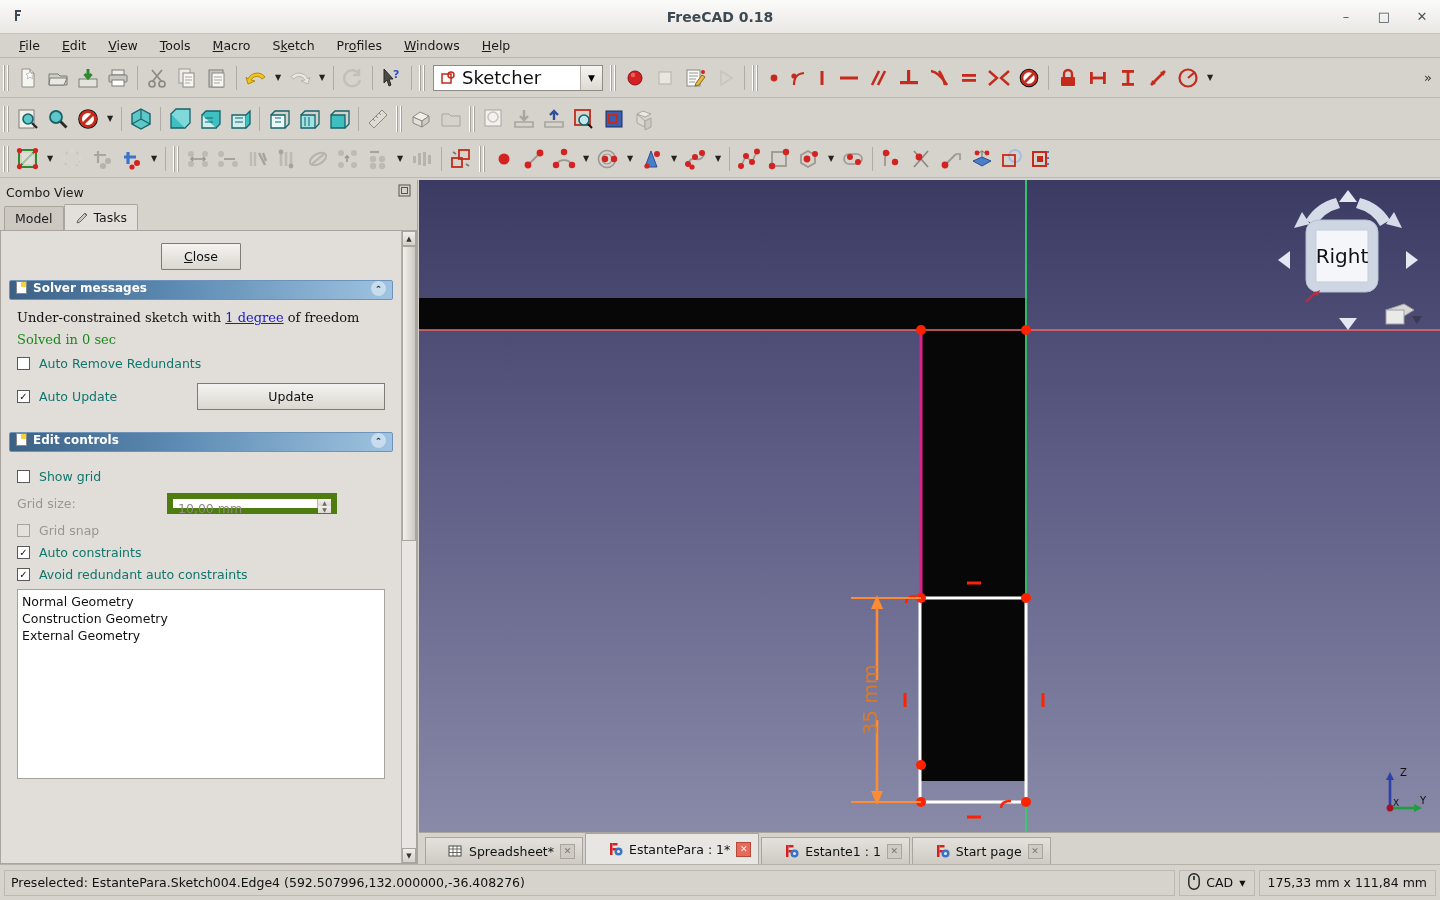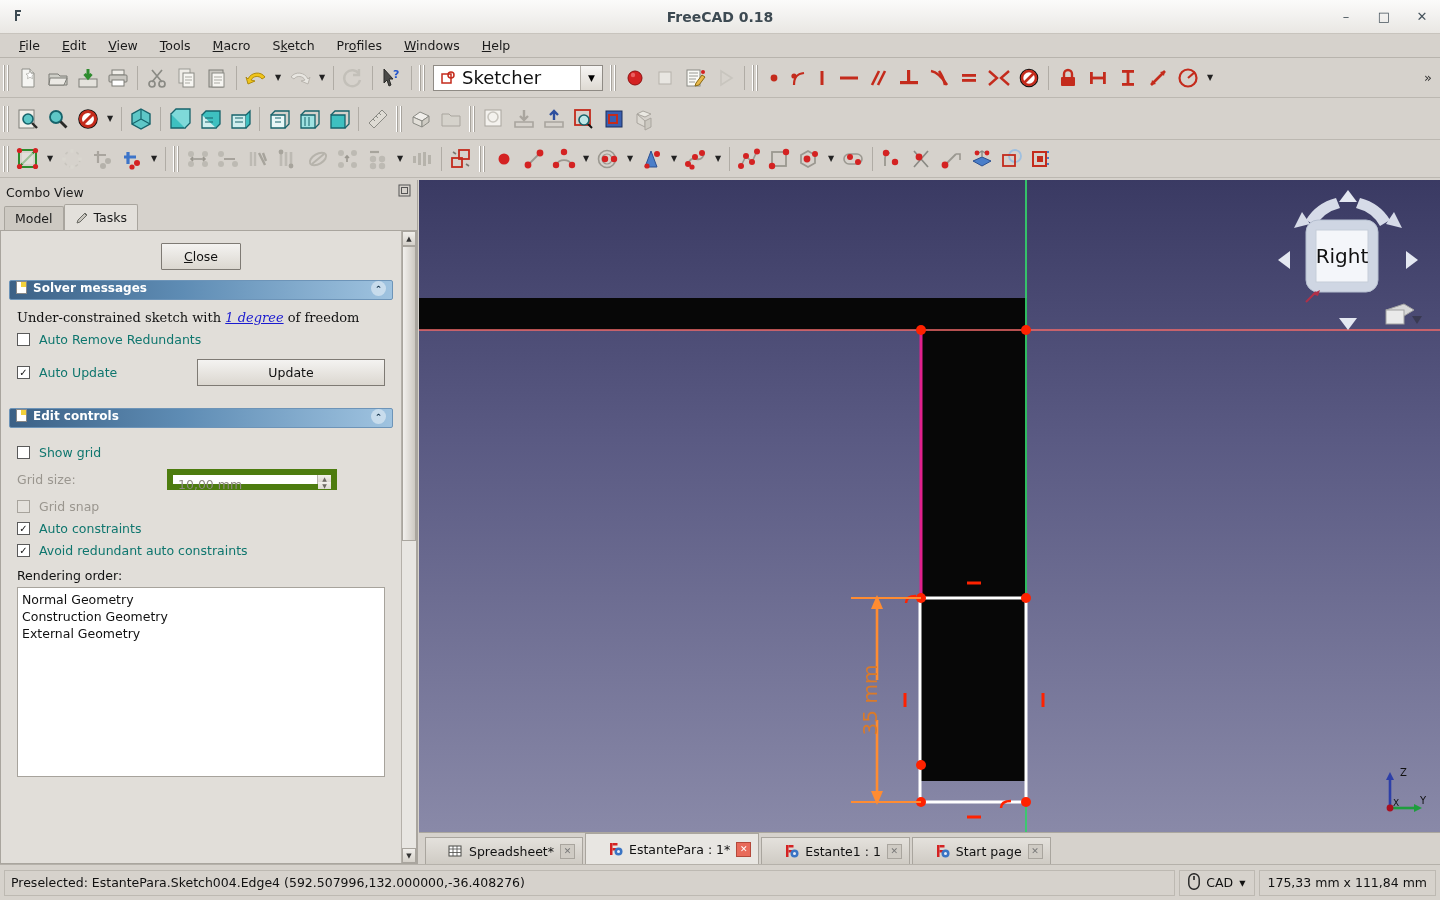--- a/index.html
+++ b/index.html
@@ -139,21 +139,21 @@
     content:''; position:absolute; right:0; top:0; width:5px; height:5px; background:#f2d13b;
   }
   .group-hdr .collapse {
     margin-left: auto; width: 15px; height: 15px; border-radius: 50%;
     background: rgba(255,255,255,0.45); color: #17364f;
     display: flex; align-items: center; justify-content: center; font-size: 9px;
   }
   .group-body { padding: 10px 8px 12px 8px; }
 
   .msg-line { font-family: "DejaVu Serif","Liberation Serif",serif; font-size: 13px; color:#111; margin-bottom: 7px; }
-  .msg-line a { color: #1a1ad0; text-decoration: underline; cursor: default; font-style: italic; }
+  .msg-line a { color: #1a1ad0; text-decoration: underline; cursor: default; }
   .solved { font-family: "DejaVu Serif","Liberation Serif",serif; font-size: 13px; color: #1a8a1a; margin-bottom: 9px; }
 
   .chk-row { display: flex; align-items: center; gap: 9px; margin: 7px 0; }
   .chk {
     width: 13px; height: 13px; background: #fff; border: 1px solid #5a5a5a;
     display: flex; align-items: center; justify-content: center;
     font-size: 10px; color: #111; flex: 0 0 auto; cursor: default;
   }
   .chk.disabled { background: #e4e1dc; border-color: #a7a39c; }
   .chk-lbl { font-size: 12.5px; color: #0f766e; }
@@ -885,20 +885,21 @@
         <div class="group">
           <div class="group-hdr">
             <span class="note-ic"></span>
             <span>Solver messages</span>
             <span class="collapse">⌃</span>
           </div>
           <div class="group-body">
             <div class="msg-line">
               <span>Under-constrained sketch with </span><a>1 degree</a><span> of freedom</span>
             </div>
+            <div class="solved">Solved in 0 sec</div>
             <div class="chk-row">
               <span class="chk"></span>
               <span class="chk-lbl">Auto Remove Redundants</span>
             </div>
             <div class="row-update">
               <div class="chk-row" style="margin:0">
                 <span class="chk">✓</span>
                 <span class="chk-lbl">Auto Update</span>
               </div>
               <div class="btn-wide">Update</div>
@@ -932,21 +933,20 @@
               <span class="chk-lbl disabled">Grid snap</span>
             </div>
             <div class="chk-row">
               <span class="chk">✓</span>
               <span class="chk-lbl">Auto constraints</span>
             </div>
             <div class="chk-row">
               <span class="chk">✓</span>
               <span class="chk-lbl">Avoid redundant auto constraints</span>
             </div>
-            <div class="render-lbl">Rendering order:</div>
             <div class="render-list">
               <div>Normal Geometry</div>
               <div>Construction Geometry</div>
               <div>External Geometry</div>
             </div>
           </div>
         </div>
 
       </div>
       <div class="scrollcol">

